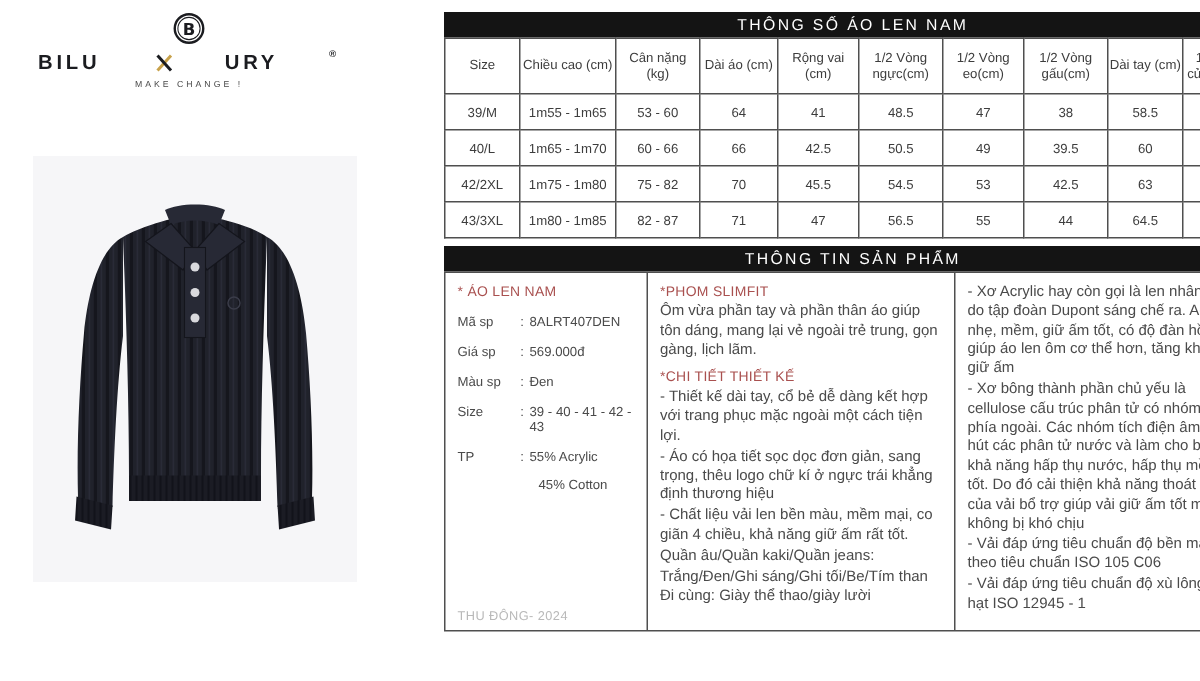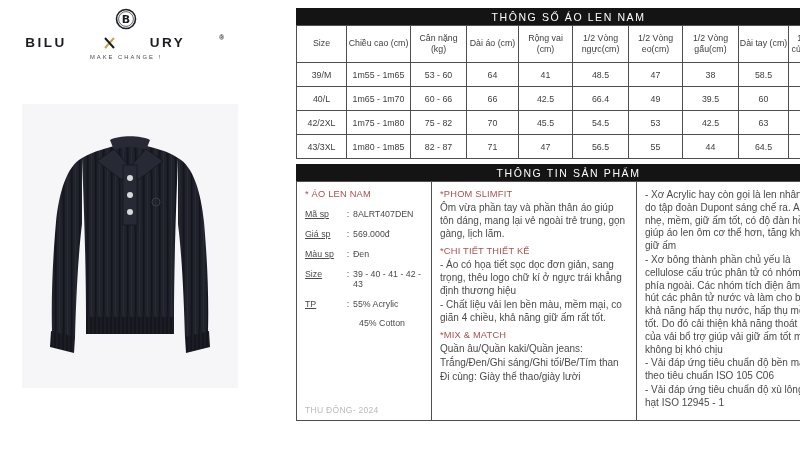--- a/index.html
+++ b/index.html
@@ -31,21 +31,21 @@
   .icol{padding:7px 8px;box-sizing:border-box;}
   .icol + .icol{border-left:1px solid #4f4f4f;}
   .icol-left{width:134px;position:relative;}
   .icol-mid{width:205px;}
   .icol-right{flex:1;}
 
   .red{color:#a9504f;font-size:9.3px;margin:6px 0 3px;letter-spacing:0.2px;}
   .red.first{margin-top:0;}
   .line{font-size:10px;color:#4a4a4a;line-height:1.28;margin:0 0 1px;}
   .kv{display:flex;font-size:8.8px;color:#4a4a4a;margin:10px 0 0;}
-  .kv .k{width:38px;text-decoration:underline;}
+  .kv .k{width:38px;}
   .kv .c{width:10px;text-align:center;}
   .kv .v{flex:1;}
   .kv2{margin:9px 0 0 48px;padding-left:6px;font-size:8.8px;color:#4a4a4a;}
   .season{position:absolute;left:8px;bottom:5px;font-size:8.5px;color:#b9b9b9;letter-spacing:0.3px;}
 </style>
 </head>
 <body>
 
 <div class="canvas">
 
@@ -150,21 +150,21 @@
           <td>38</td>
           <td>58.5</td>
           <td>9</td>
         </tr>
         <tr>
           <td>40/L</td>
           <td>1m65 - 1m70</td>
           <td>60 - 66</td>
           <td>66</td>
           <td>42.5</td>
-          <td>66.4</td>
+          <td>50.5</td>
           <td>49</td>
           <td>39.5</td>
           <td>60</td>
           <td>9.5</td>
         </tr>
         <tr>
           <td>42/2XL</td>
           <td>1m75 - 1m80</td>
           <td>75 - 82</td>
           <td>70</td>
@@ -224,23 +224,23 @@
           <span class="v">55% Acrylic</span>
         </div>
         <div class="kv2">45% Cotton</div>
         <div class="season">THU ĐÔNG- 2024</div>
       </div>
 
       <div class="icol icol-mid">
         <div class="red first">*PHOM SLIMFIT</div>
         <p class="line">Ôm vừa phần tay và phần thân áo giúp tôn dáng, mang lại vẻ ngoài trẻ trung, gọn gàng, lịch lãm.</p>
         <div class="red">*CHI TIẾT THIẾT KẾ</div>
+        <p class="line">- Thiết kế dài tay, cổ bẻ dễ dàng kết hợp với trang phục mặc ngoài một cách tiện lợi.</p>
         <p class="line">- Áo có họa tiết sọc dọc đơn giản, sang trọng, thêu logo chữ kí ở ngực trái khẳng định thương hiệu</p>
         <p class="line">- Chất liệu vải len bền màu, mềm mại, co giãn 4 chiều, khả năng giữ ấm rất tốt.</p>
-        <div class="red">*MIX &amp; MATCH</div>
         <p class="line">Quần âu/Quần kaki/Quần jeans:</p>
         <p class="line">Trắng/Đen/Ghi sáng/Ghi tối/Be/Tím than</p>
         <p class="line">Đi cùng: Giày thể thao/giày lười</p>
       </div>
 
       <div class="icol icol-right">
         <p class="line">- Xơ Acrylic hay còn gọi là len nhân tạo do tập đoàn Dupont sáng chế ra. Acrylic nhẹ, mềm, giữ ấm tốt, có độ đàn hồi tốt giúp áo len ôm cơ thể hơn, tăng khả năng giữ ấm</p>
         <p class="line">- Xơ bông thành phần chủ yếu là cellulose cấu trúc phân tử có nhóm OH ở phía ngoài. Các nhóm tích điện âm này hút các phân tử nước và làm cho bông có khả năng hấp thụ nước, hấp thụ mồ hôi tốt. Do đó cải thiện khả năng thoát ẩm của vải bổ trợ giúp vải giữ ấm tốt mà mặc không bị khó chịu</p>
         <p class="line">- Vải đáp ứng tiêu chuẩn độ bền màu giặt theo tiêu chuẩn ISO 105 C06</p>
         <p class="line">- Vải đáp ứng tiêu chuẩn độ xù lông vón hạt ISO 12945 - 1</p>

